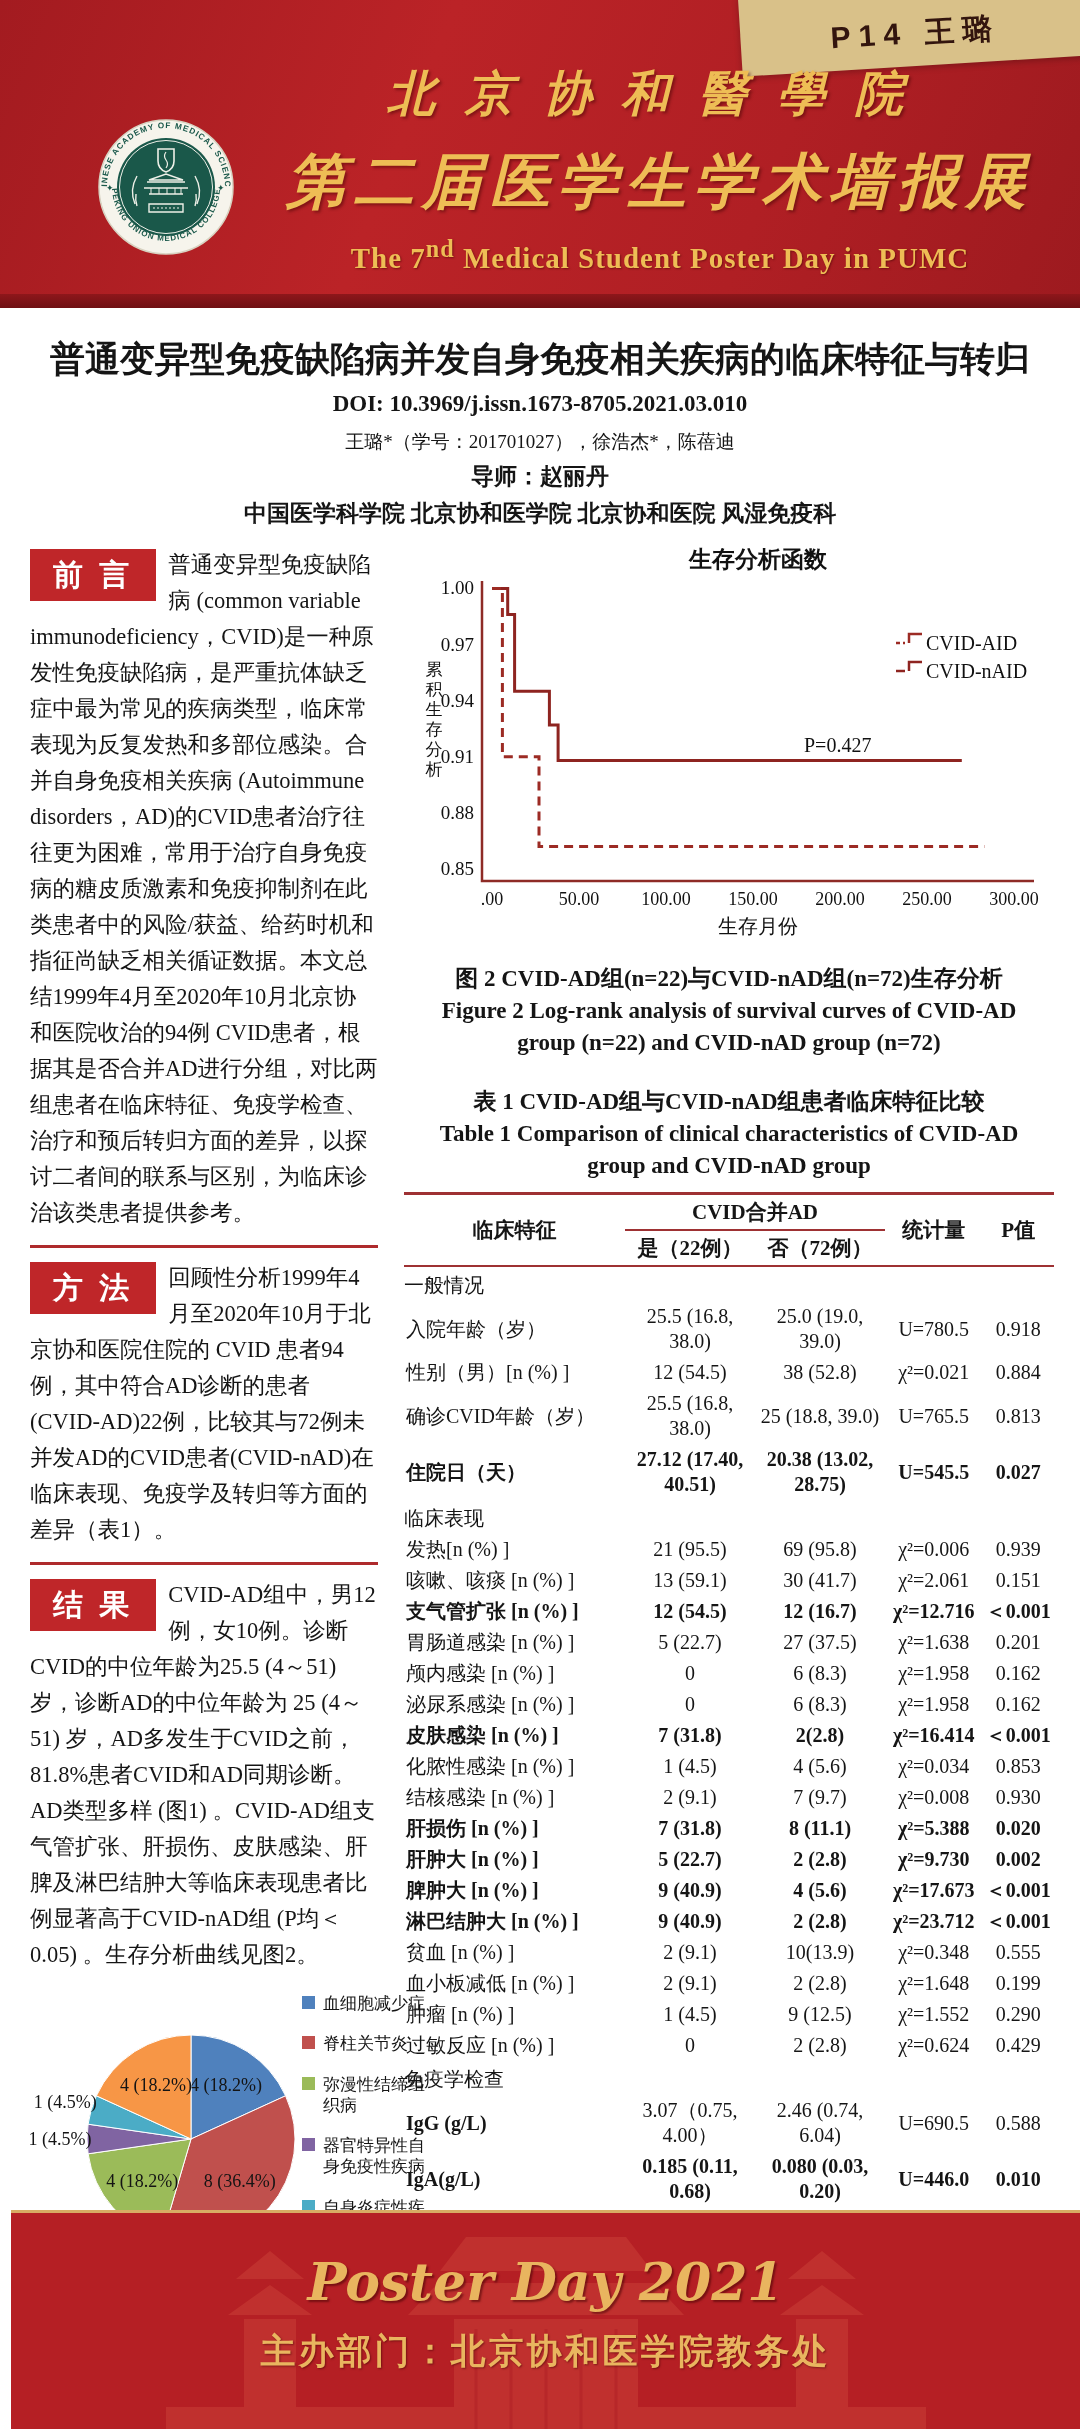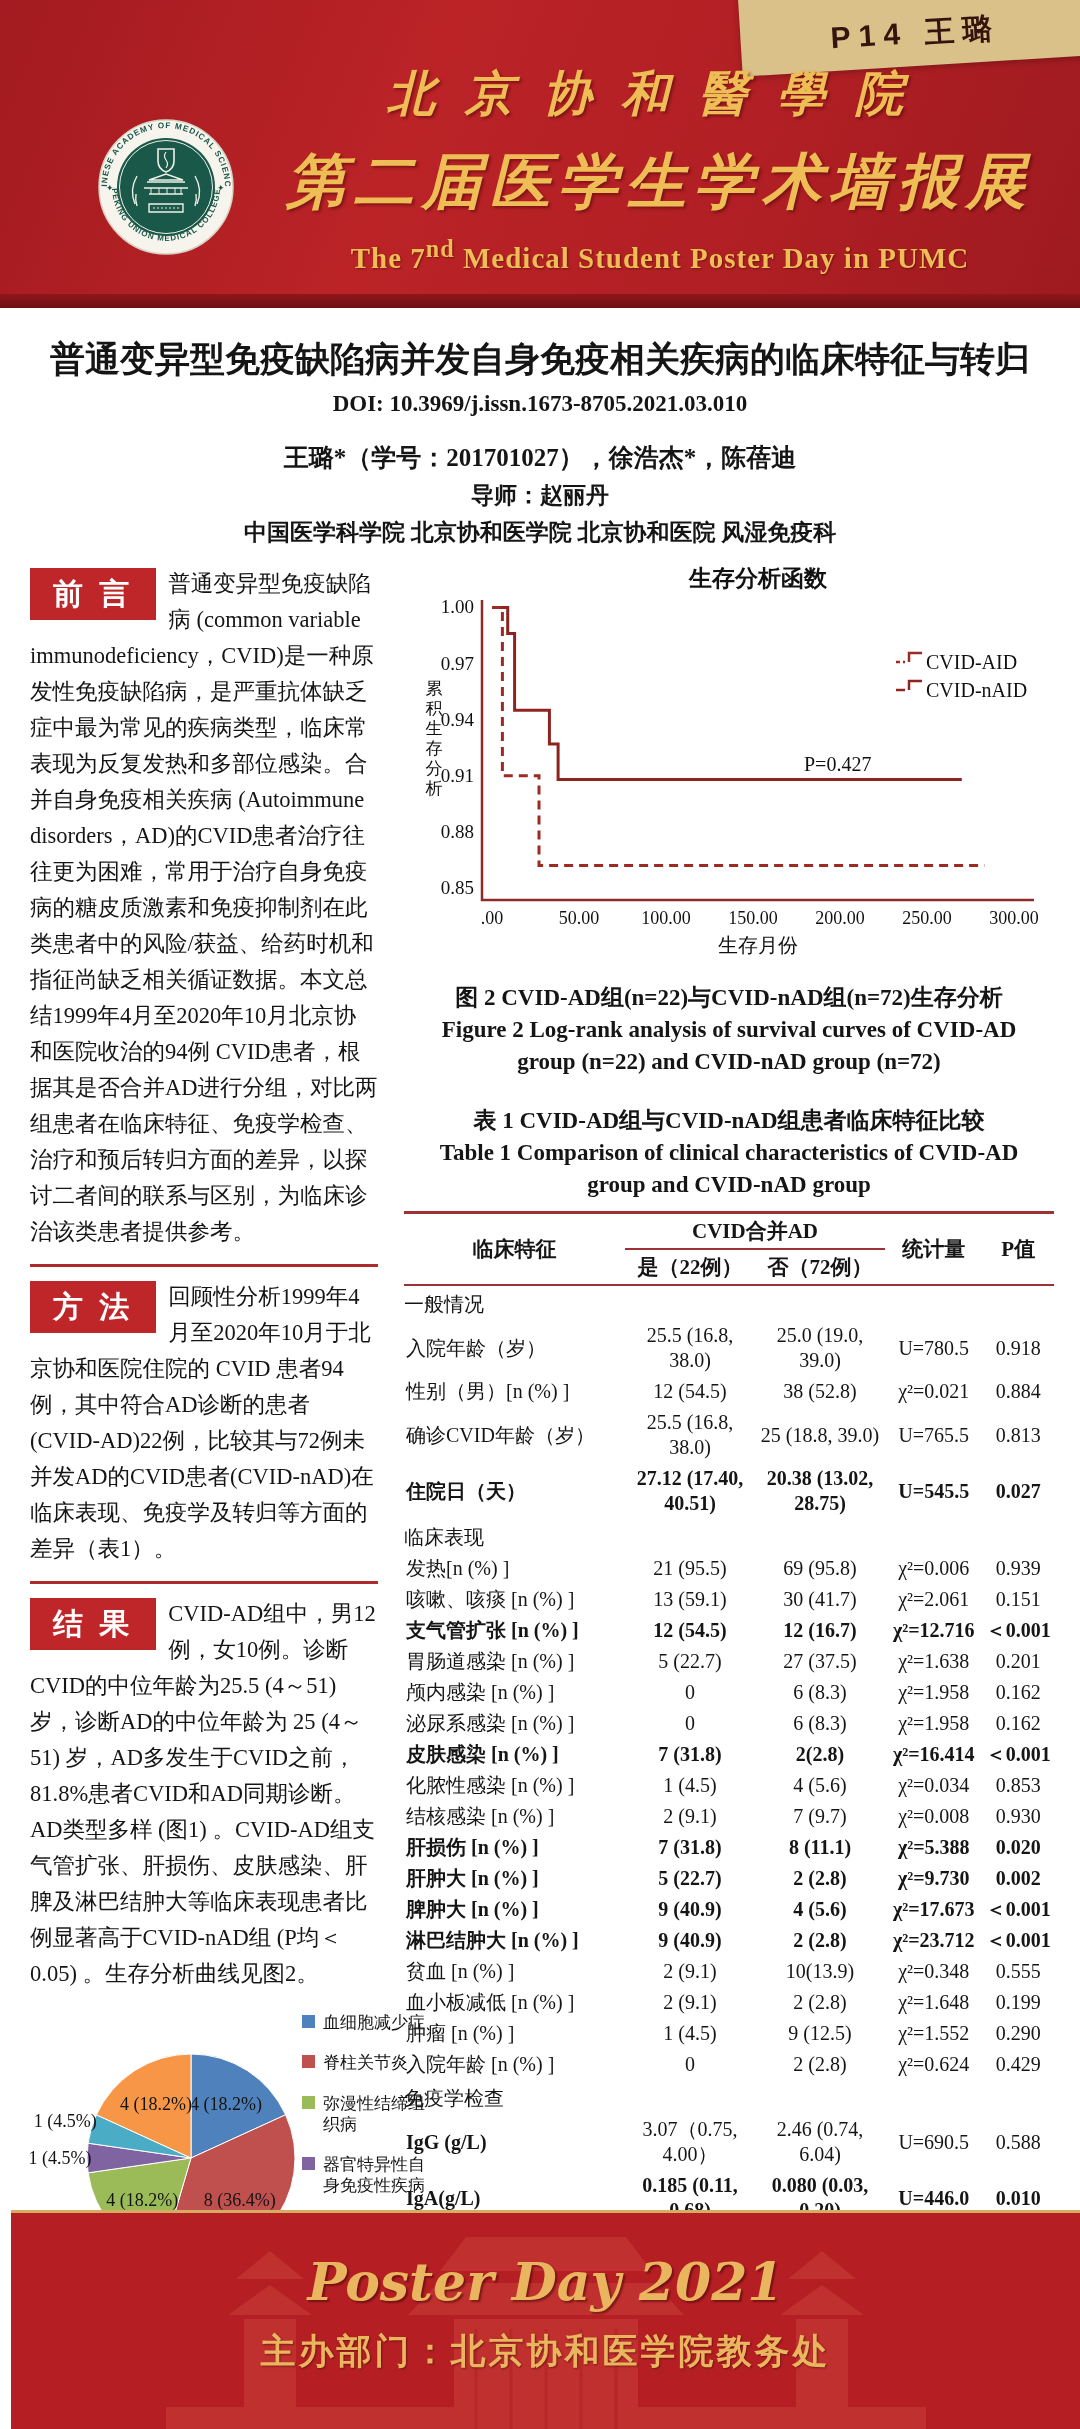--- a/index.html
+++ b/index.html
@@ -18,21 +18,21 @@
   .badge span{font-family:"Liberation Sans",sans-serif;font-weight:bold;font-size:30px;color:#33150e;letter-spacing:8px;padding-bottom:12px;}
   .logo{position:absolute;left:97px;top:118px;width:138px;height:138px;}
   .hdr-titles{position:absolute;left:250px;right:10px;top:62px;text-align:center;color:#eebd55;}
   .cn-title-1{font-size:48px;font-weight:bold;font-style:italic;letter-spacing:30px;text-shadow:2px 2px 3px rgba(60,0,0,.45);}
   .cn-title-2{font-size:60px;font-weight:bold;font-style:italic;letter-spacing:8px;margin-top:16px;text-shadow:2px 2px 3px rgba(60,0,0,.45);}
   .en-title{font-size:29px;font-weight:bold;margin-top:12px;letter-spacing:1px;text-shadow:1px 1px 2px rgba(60,0,0,.5);}
   
   .masthead{text-align:center;padding-top:28px;}
   .p-title{font-family:"Liberation Sans",sans-serif;font-weight:bold;font-size:35px;margin:0;letter-spacing:0px;}
   .p-doi{font-weight:bold;font-size:23px;margin-top:8px;}
-  .p-authors{font-weight:bold;font-size:25px;margin-top:24px;}
+  .p-authors{font-weight:normal;font-size:19px;margin-top:12px;}
   .p-mentor{font-weight:bold;font-size:23px;margin-top:6px;}
   .p-affil{font-weight:bold;font-size:23px;margin-top:6px;}
   
   .content{display:flex;gap:26px;padding:18px 26px 0 30px;}
   .col-left{width:348px;flex:none;}
   .col-right{flex:1;min-width:0;}
   .sec{margin-bottom:14px;}
   .sec::after{content:"";display:block;clear:both;}
   .sec.ruled{border-top:3px solid #ae2a2c;padding-top:12px;}
   .sec-label{
@@ -394,21 +394,21 @@
             <td class="num">0.199</td>
           </tr>
           <tr>
             <td class="lbl">肿瘤 [n (%) ]</td>
             <td class="num">1 (4.5)</td>
             <td class="num">9 (12.5)</td>
             <td class="num">χ²=1.552</td>
             <td class="num">0.290</td>
           </tr>
           <tr>
-            <td class="lbl">入院年龄 [n (%) ]</td>
+            <td class="lbl">过敏反应 [n (%) ]</td>
             <td class="num">0</td>
             <td class="num">2 (2.8)</td>
             <td class="num">χ²=0.624</td>
             <td class="num">0.429</td>
           </tr>
           <tr class="secrow">
             <td colspan="5">免疫学检查</td>
           </tr>
           <tr>
             <td class="lbl lblb">IgG (g/L)</td>

